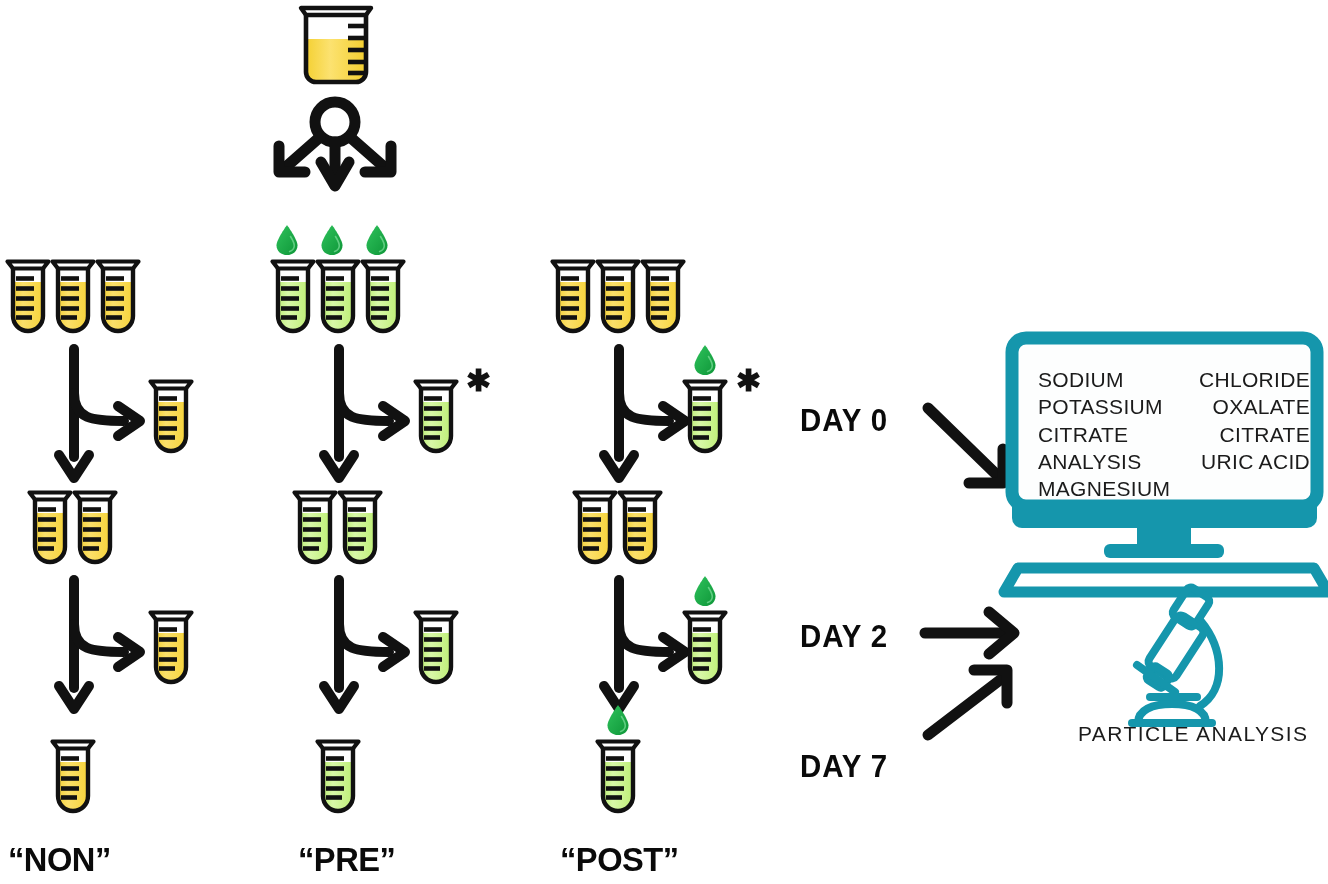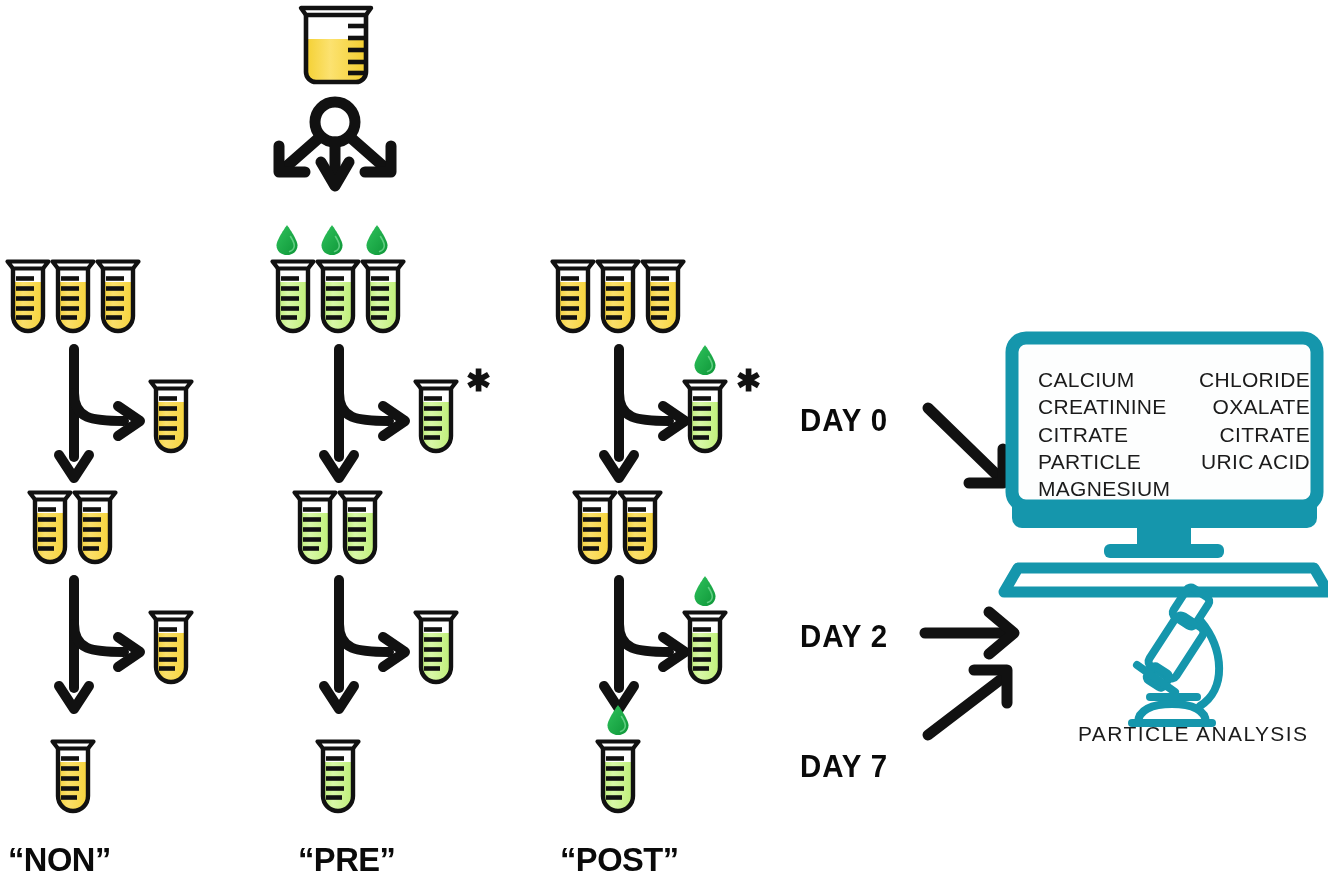--- a/index.html
+++ b/index.html
@@ -746,24 +746,24 @@
   <div class="abs grouplabel" style="left:560px; top:840px;">“POST”</div>
 
   <div class="abs asterisk" style="left:466px; top:366px;">✱</div>
   <div class="abs asterisk" style="left:736px; top:366px;">✱</div>
 
   <div class="abs daylabel" style="left:800px; top:402px;">DAY 0</div>
   <div class="abs daylabel" style="left:800px; top:618px;">DAY 2</div>
   <div class="abs daylabel" style="left:800px; top:748px;">DAY 7</div>
 
   <div class="abs monitor-text" style="left:1038px; top:366px;">
-    <div>CALCIUM</div>
-    <div>CREATININE</div>
+    <div>SODIUM</div>
+    <div>POTASSIUM</div>
     <div>CITRATE</div>
-    <div>PARTICLE</div>
+    <div>ANALYSIS</div>
     <div>MAGNESIUM</div>
   </div>
 
   <div class="abs monitor-text monitor-col-right" style="left:1155px; top:366px; width:155px;">
     <div>CHLORIDE</div>
     <div>OXALATE</div>
     <div>CITRATE</div>
     <div>URIC ACID</div>
   </div>
 

